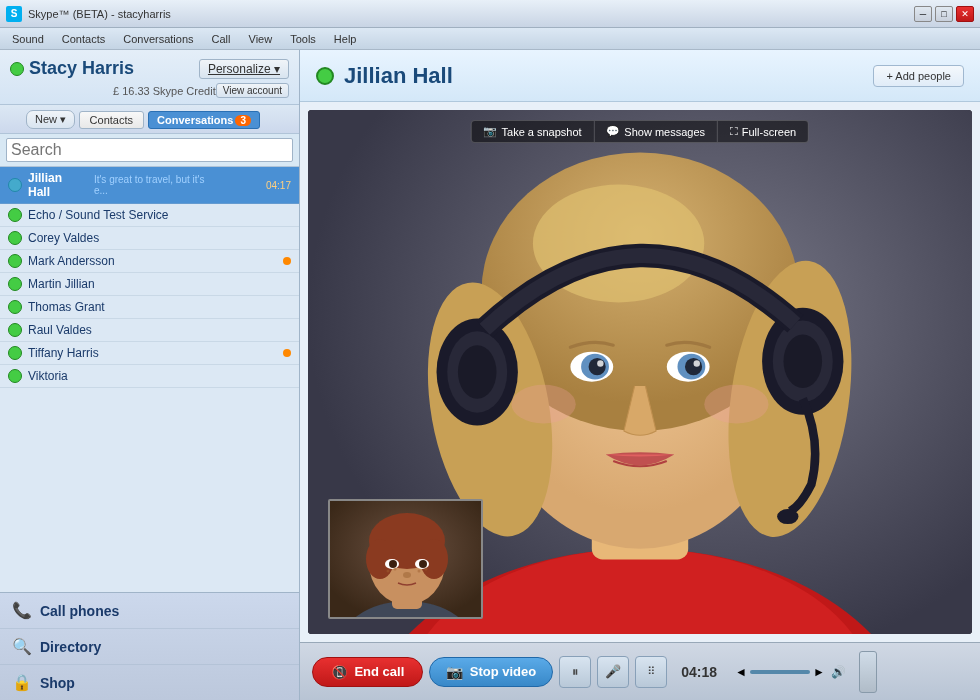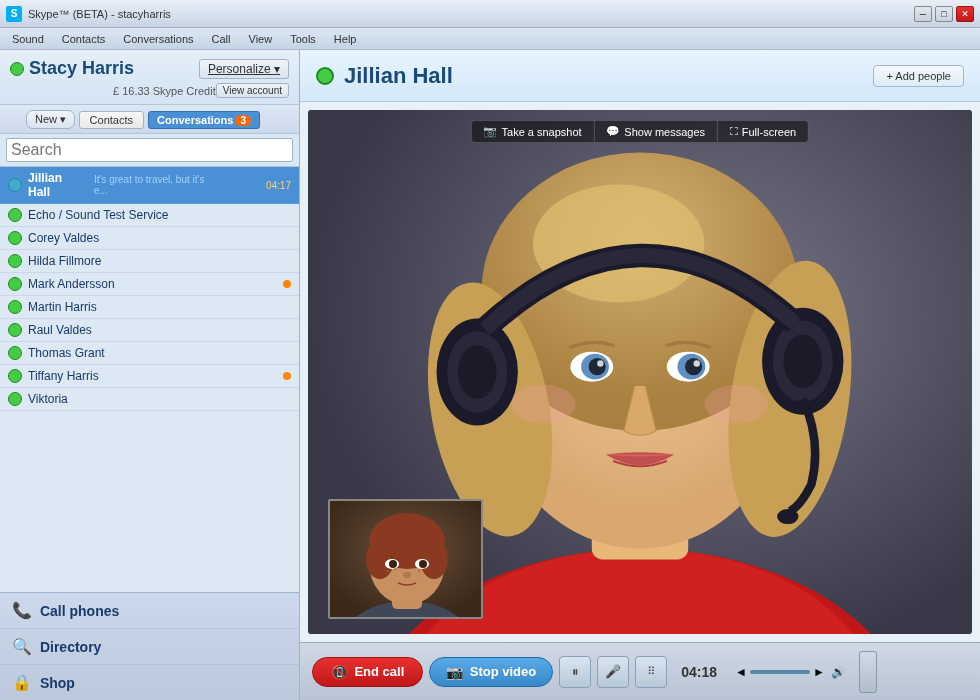--- a/index.html
+++ b/index.html
@@ -324,44 +324,40 @@
       <div class="contact-item">
         <div class="contact-icon icon-green"></div>
         <span class="contact-name">Echo / Sound Test Service</span>
       </div>
 
       <div class="contact-item">
         <div class="contact-icon icon-green"></div>
         <span class="contact-name">Corey Valdes</span>
       </div>
 
-      <div class="contact-item">
-        <div class="contact-icon icon-green"></div>
-        <span class="contact-name">Hilda Fillmore</span>
-      </div>
 
       <div class="contact-item">
         <div class="contact-icon icon-green"></div>
         <span class="contact-name">Mark Andersson</span>
         <div class="online-dot"></div>
       </div>
 
       <div class="contact-item">
         <div class="contact-icon icon-green"></div>
-        <span class="contact-name">Martin Harris</span>
+        <span class="contact-name">Martin Jillian</span>
+      </div>
+
+      <div class="contact-item">
+        <div class="contact-icon icon-green"></div>
+        <span class="contact-name">Thomas Grant</span>
       </div>
 
       <div class="contact-item">
         <div class="contact-icon icon-green"></div>
         <span class="contact-name">Raul Valdes</span>
-      </div>
-
-      <div class="contact-item">
-        <div class="contact-icon icon-green"></div>
-        <span class="contact-name">Thomas Grant</span>
       </div>
 
       <div class="contact-item">
         <div class="contact-icon icon-green"></div>
         <span class="contact-name">Tiffany Harris</span>
         <div class="online-dot"></div>
       </div>
 
       <div class="contact-item">
         <div class="contact-icon icon-green"></div>

